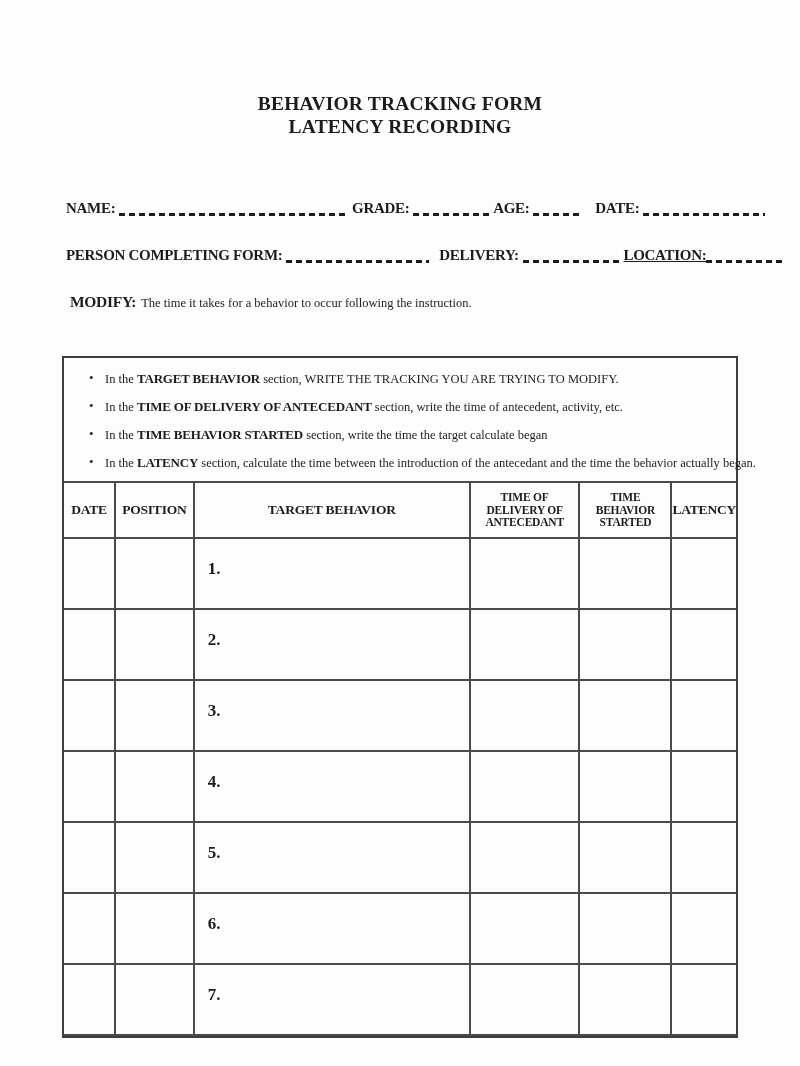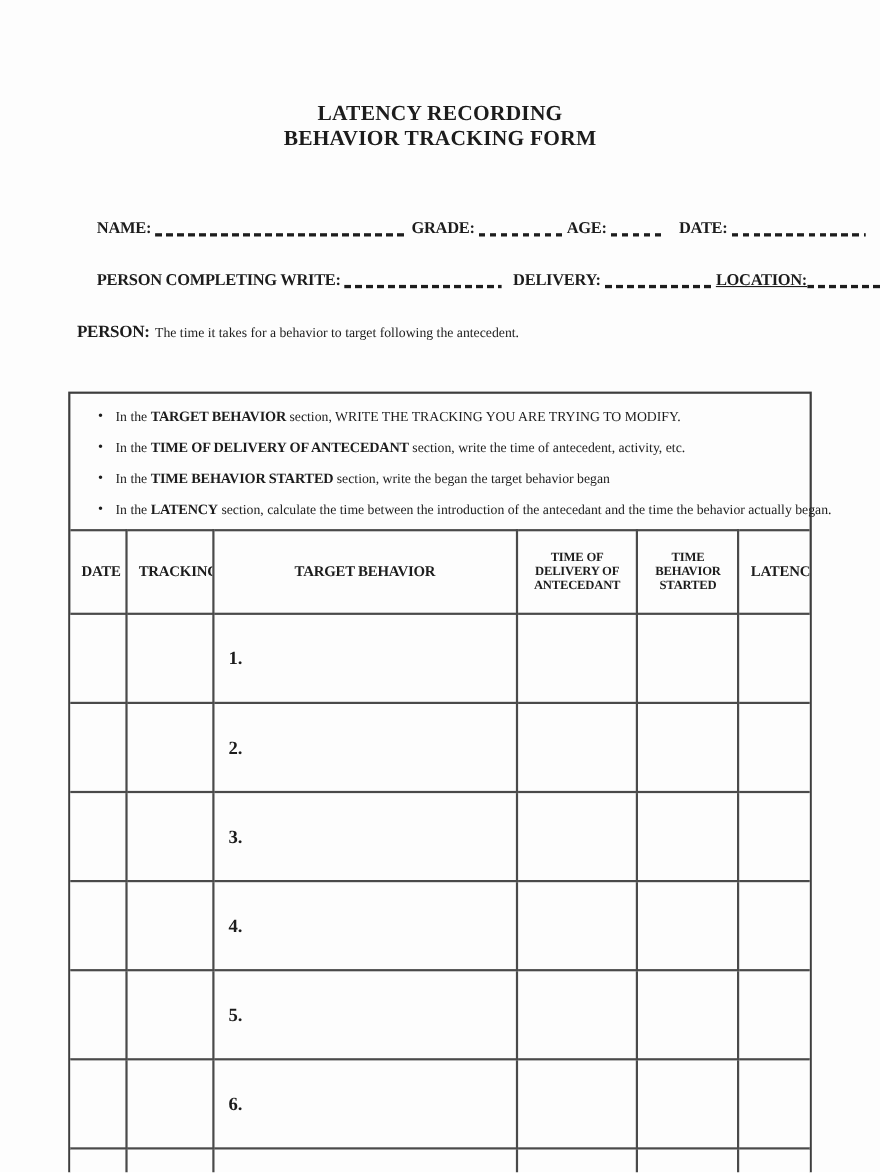--- a/index.html
+++ b/index.html
@@ -19,21 +19,21 @@
     padding-top: 92px;
     text-align: center;
     font-weight: bold;
     font-size: 19.5px;
     line-height: 23px;
     letter-spacing: 0.2px;
   }
 
   
   .fieldrow {
-    margin-left: 88px;
+    margin-left: 66px;
     margin-right: 55px;
     white-space: nowrap;
     font-size: 15px;
   }
   .fieldrow .lbl {
     font-weight: bold;
     letter-spacing: -0.3px;
   }
   .blank {
     display: inline-block;
@@ -103,21 +103,21 @@
     letter-spacing: -0.2px;
   }
 
   table.grid {
     width: 100%;
     border-collapse: collapse;
     table-layout: fixed;
   }
   table.grid th, table.grid td {
     border: 2px solid #4a4a4a;
-    padding: 10px;
+    padding: 0;
     overflow: hidden;
   }
   table.grid tr > *:first-child { border-left: none; }
   table.grid tr > *:last-child  { border-right: none; }
   table.grid thead th {
     height: 54px;
     font-weight: bold;
     font-size: 13.5px;
     line-height: 1.12;
     text-align: center;
@@ -137,52 +137,52 @@
     padding-left: 13px;
     padding-bottom: 10px;
   }
 </style>
 </head>
 <body>
 
 <div class="page">
 
   <div class="title">
+    <div>BEHAVIOR TRACKING FORM</div>
     <div>LATENCY RECORDING</div>
-    <div>BEHAVIOR TRACKING FORM</div>
   </div>
 
   <div class="fieldrow row1"><span class="lbl">NAME:</span> <span class="blank b-name"></span><span class="lbl gap5">GRADE:</span> <span class="blank b-grade"></span><span class="lbl">AGE:</span> <span class="blank b-age"></span><span class="lbl gap12">DATE:</span> <span class="blank b-date"></span></div>
 
-  <div class="fieldrow row2"><span class="lbl">PERSON COMPLETING WRITE:</span> <span class="blank b-person"></span><span class="lbl gap10">DELIVERY:</span> <span class="blank b-position"></span><span class="lbl gap3">LOCATION:</span><span class="blank b-location"></span></div>
-
-  <div class="note"><span class="lbl">PERSON:</span><span>The time it takes for a behavior to target following the antecedent.</span></div>
+  <div class="fieldrow row2"><span class="lbl">PERSON COMPLETING FORM:</span> <span class="blank b-person"></span><span class="lbl gap10">DELIVERY:</span> <span class="blank b-position"></span><span class="lbl gap3">LOCATION:</span><span class="blank b-location"></span></div>
+
+  <div class="note"><span class="lbl">MODIFY:</span><span>The time it takes for a behavior to occur following the instruction.</span></div>
 
   <div class="box">
 
     <ul class="bullets">
       <li><span class="dot">•</span><span>In the </span><span class="term">TARGET BEHAVIOR</span><span> section, WRITE THE TRACKING YOU ARE TRYING TO MODIFY.</span></li>
       <li><span class="dot">•</span><span>In the </span><span class="term">TIME OF DELIVERY OF ANTECEDANT</span><span> section, write the time of antecedent, activity, etc.</span></li>
-      <li><span class="dot">•</span><span>In the </span><span class="term">TIME BEHAVIOR STARTED</span><span> section, write the began the target behavior began</span></li>
+      <li><span class="dot">•</span><span>In the </span><span class="term">TIME BEHAVIOR STARTED</span><span> section, write the time the target calculate began</span></li>
       <li><span class="dot">•</span><span>In the </span><span class="term">LATENCY</span><span> section, calculate the time between the introduction of the antecedant and the time the behavior actually began.</span></li>
     </ul>
 
     <table class="grid">
       <colgroup>
         <col style="width:7.6%">
         <col style="width:11.7%">
         <col style="width:41.1%">
         <col style="width:16.3%">
         <col style="width:13.7%">
         <col style="width:9.6%">
       </colgroup>
       <thead>
         <tr>
           <th>DATE</th>
-          <th>TRACKING</th>
+          <th>POSITION</th>
           <th>TARGET BEHAVIOR</th>
           <th class="small">TIME OF DELIVERY OF ANTECEDANT</th>
           <th class="small">TIME BEHAVIOR STARTED</th>
           <th>LATENCY</th>
         </tr>
       </thead>
       <tbody>
         <tr>
           <td></td>
           <td></td>

